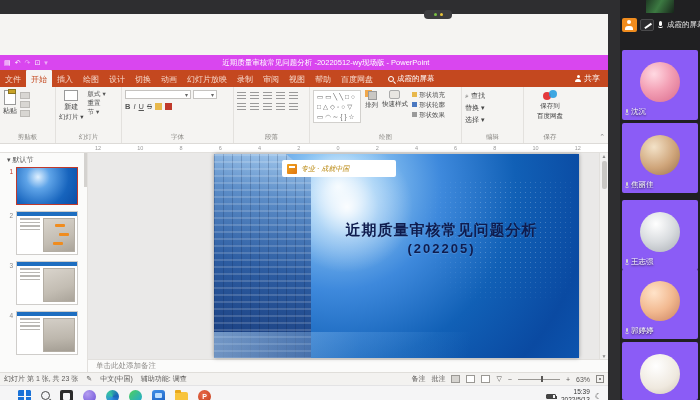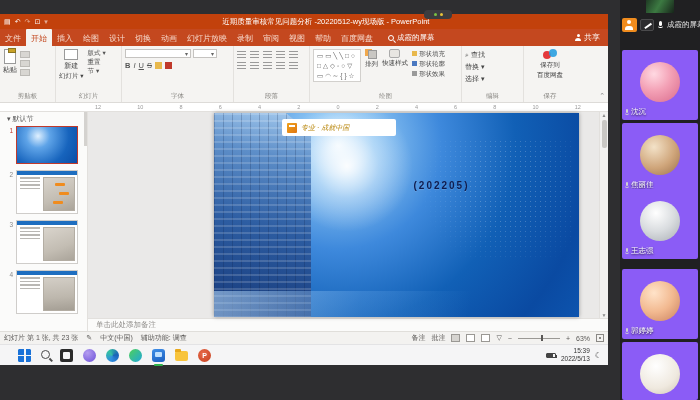--- a/index.html
+++ b/index.html
@@ -3,21 +3,21 @@
 <meta charset="utf-8">
 <style>
   * { margin:0; padding:0; box-sizing:border-box; }
   html,body { width:700px; height:400px; overflow:hidden; }
   body { font-family:"Liberation Sans","DejaVu Sans",sans-serif; }
   .stage { position:relative; width:700px; height:400px; background:#2e2e30; overflow:hidden; }
 
   
   .screen { position:absolute; left:0; top:14px; width:608px; height:351px; background:#f5f4f2; }
 
-  .titlebar { height:15px; background:#c2410c; display:flex; align-items:center; color:#fff; padding:0 4px; }
+  .titlebar { height:15px; background:#d946ef; display:flex; align-items:center; color:#fff; padding:0 4px;margin-top:41px; }
   .qat { display:flex; gap:4px; font-size:7px; align-items:center; }
   .qat span { opacity:.95; }
   .qat .dim { opacity:.55; }
   .win-title { flex:1; text-align:center; font-size:7.5px; white-space:nowrap; overflow:hidden; }
 
   .tabsrow { height:17px; background:#c4481f; display:flex; align-items:stretch; color:#f6d8cb; font-size:8px; }
   .tab { padding:4px 5px 2px; white-space:nowrap; }
   .tab.active { background:#f5f4f2; color:#c4481f; border-radius:1px 1px 0 0; }
   .tab-search { display:flex; align-items:center; gap:3px; margin-left:10px; color:#fff; font-size:7.5px; }
   .mag { width:6px; height:6px; border:1px solid #fff; border-radius:50%; position:relative; }
@@ -95,21 +95,21 @@
              mask-image:radial-gradient(circle at 60% 40%, #000 30%, transparent 75%); }
   .wave { position:absolute; left:0; bottom:0; width:100%; height:26px;
      background:linear-gradient(100deg, rgba(190,225,255,.55) 0%, rgba(120,180,240,.25) 40%, transparent 70%); }
   .logo-pill { position:absolute; left:68px; top:6px; width:114px; height:17px; background:#fff; border-radius:2px;
      display:flex; align-items:center; gap:4px; padding:0 5px; }
   .logo-mark { width:10px; height:10px; background:linear-gradient(135deg,#f0a31c 0%, #e07612 100%); border-radius:1px; position:relative; }
   .logo-mark::after { content:""; position:absolute; left:2px; top:2px; width:6px; height:2px; background:#fff; }
   .logo-slogan { font-size:7px; color:#b8860b; font-style:italic; white-space:nowrap; }
   .s-title { position:absolute; left:96px; right:6px; top:66px; text-align:center; color:#0f1c4e;
      font-weight:bold; font-size:15px; letter-spacing:1px; line-height:1.35; text-shadow:0 1px 1px rgba(255,255,255,.15); }
-  .s-title .ln2 { font-size:10px; letter-spacing:2px; }
+  .s-title .ln2 { font-size:13px; letter-spacing:2px; }
   .s-meta { position:absolute; left:96px; right:6px; top:140px; text-align:center; color:#13235c; font-size:8.5px; line-height:1.5; }
 
   .vscroll { position:absolute; right:0; top:0; width:9px; height:100%; background:#f2f1f0; border-left:1px solid #e2e0dd;
      display:flex; flex-direction:column; align-items:center; font-size:5px; color:#8a8a8a; }
   .vthumb { width:5px; height:28px; background:#c9c7c4; margin-top:2px; border-radius:2px; }
   .vscroll .dn { margin-top:auto; }
 
   .notes { height:13px; background:#fbfbfa; border-top:1px solid #e2e0dd; display:flex; align-items:center;
      padding-left:8px; font-size:7.5px; color:#8f8d8a; }
 
@@ -416,20 +416,21 @@
           <div class="slide">
             <div class="flare"></div>
             <div class="building"></div>
             <div class="mapdots"></div>
             <div class="wave"></div>
             <div class="logo-pill">
               <span class="logo-mark"></span>
               <span class="logo-slogan">专业 · 成就中国</span>
             </div>
             <div class="s-title">
+              <div>近期质量审核常见问题分析</div>
               <div class="ln2">(202205)</div>
             </div>
             <div class="s-meta">
             </div>
           </div>
           <div class="vscroll">
             <span>▲</span>
             <span class="vthumb"></span>
             <span class="dn">▼</span>
           </div>
@@ -500,21 +501,21 @@
         <span class="pname">沈沉</span>
         </span>
     </div>
     <div class="tile" style="top:123px;">
       <span class="avatar" style="background:radial-gradient(circle at 35% 30%, #f3e2c8 0%, #cfa57a 55%, #9a6f4b 100%)"></span>
       <span class="namerow">
           <span class="mic-s"></span>
         <span class="pname">焦丽佳</span>
         </span>
     </div>
-    <div class="tile" style="top:189px;">
+    <div class="tile" style="top:200px;">
       <span class="avatar" style="background:radial-gradient(circle at 40% 30%, #ffffff 0%, #d9dcdf 50%, #a8adb3 100%)"></span>
       <span class="namerow">
           <span class="mic-s"></span>
         <span class="pname">王志强</span>
         </span>
     </div>
     <div class="tile" style="top:269px;">
       <span class="avatar" style="background:radial-gradient(circle at 35% 30%, #ffe3c9 0%, #f2b990 50%, #c97f5e 100%)"></span>
       <span class="namerow">
           <span class="mic-s"></span>

